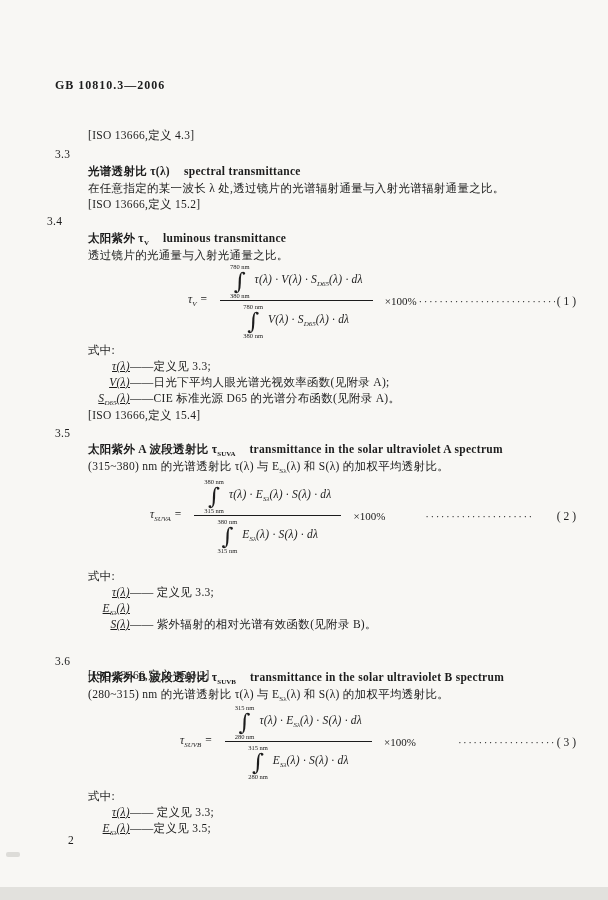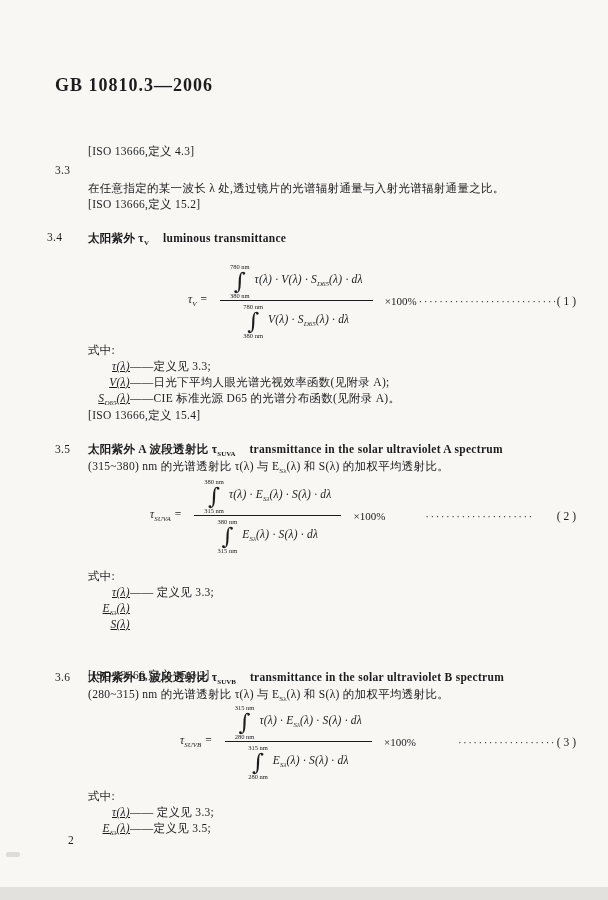--- a/index.html
+++ b/index.html
@@ -2,22 +2,22 @@
 <html><head>
 <meta charset="utf-8">
 <style>
   html,body{margin:0;padding:0;background:#e8e7e3;}
   .page{
     position:relative;width:608px;height:900px;background:#f8f7f4;
     font-family:"Liberation Serif","DejaVu Serif",serif;color:#1c1c1c;
     overflow:hidden;
   }
   .line{position:absolute;font-size:11.5px;line-height:14px;white-space:nowrap;letter-spacing:.3px;}
-  .hdr{font-size:18px;font-weight:bold;letter-spacing:1px;}
-  .secnum{font-size:11.5px;margin-top:16px;}
+  .hdr{font-size:12px;font-weight:bold;letter-spacing:1px;}
+  .secnum{font-size:11.5px;}
   .sect{font-weight:bold;}
   .sect .en{margin-left:14px;}
   .it{font-style:italic;}
   sub{font-size:7px;letter-spacing:0;}
   .term-sub{font-size:7px;}
   
   .kv{display:flex;}
   .kv .term{display:inline-block;width:80px;text-align:right;text-decoration:underline;}
   
   .formula{
@@ -41,28 +41,30 @@
   .scan-strip{position:absolute;left:0;right:0;bottom:0;height:13px;background:#e2e1dd;}
   .smudge{position:absolute;left:6px;top:852px;width:14px;height:5px;background:#dddcd8;border-radius:2px;}
 </style>
 </head>
 <body>
 
 <div class="page">
 
   <div class="line hdr" style="left:55px;top:78px">GB 10810.3—2006</div>
 
-  <div class="line" style="left:88px;top:144px">[ISO 13666,定义 4.3]</div>
+  <div class="line" style="left:88px;top:128px">[ISO 13666,定义 4.3]</div>
 
   <div class="line secnum" style="left:55px;top:147px">3.3</div>
+  <div class="line sect" style="left:88px;top:164px"><span>光谱透射比 τ(λ)</span><span class="en">spectral transmittance</span></div>
   <div class="line" style="left:88px;top:181px">在任意指定的某一波长 λ 处,透过镜片的光谱辐射通量与入射光谱辐射通量之比。</div>
   <div class="line" style="left:88px;top:197px">[ISO 13666,定义 15.2]</div>
 
   <div class="line secnum" style="left:47px;top:214px">3.4</div>
   <div class="line sect" style="left:88px;top:231px"><span>太阳紫外 τ</span><sub>V</sub><span class="en">luminous transmittance</span></div>
+  <div class="line" style="left:88px;top:248px">透过镜片的光通量与入射光通量之比。</div>
 
   <div class="formula" style="top:259px">
     <span class="fsp" style="width:188px"></span>
     <span class="f-lhs"><span>τ</span><sub>V</sub><span class="f-eq">=</span></span>
     <span class="frac">
       <span class="num">
         <span class="intgrp">
             <span class="lim">780 nm</span>
             <span class="int">∫</span>
             <span class="lim">380 nm</span>
@@ -133,20 +135,21 @@
   <div class="line" style="left:88px;top:569px">式中:</div>
   <div class="line kv" style="left:50px;top:585px">
       <span class="term it">τ(λ)</span>
       <span>—— 定义见 3.3;</span>
     </div>
   <div class="line kv" style="left:50px;top:601px">
       <span class="term it"><span>E</span><sub class="term-sub">Sλ</sub><span>(λ)</span></span>
     </div>
   <div class="line kv" style="left:50px;top:617px">
       <span class="term it">S(λ)</span>
+      <span>—— 紫外辐射的相对光谱有效函数(见附录 B)。</span>
     </div>
   <div class="line" style="left:88px;top:668px">[ISO 13666,定义 15.3.2]</div>
 
   <div class="line secnum" style="left:55px;top:654px">3.6</div>
   <div class="line sect" style="left:88px;top:670px"><span>太阳紫外 B 波段透射比 τ</span><sub>SUVB</sub><span class="en">transmittance in the solar ultraviolet B spectrum</span></div>
   <div class="line" style="left:88px;top:687px"><span>(280~315) nm 的光谱透射比 τ(λ) 与 E</span><sub>Sλ</sub><span>(λ) 和 S(λ) 的加权平均透射比。</span></div>
 
   <div class="formula" style="top:700px">
     <span class="fsp" style="width:180px"></span>
     <span class="f-lhs"><span>τ</span><sub>SUVB</sub><span class="f-eq">=</span></span>

